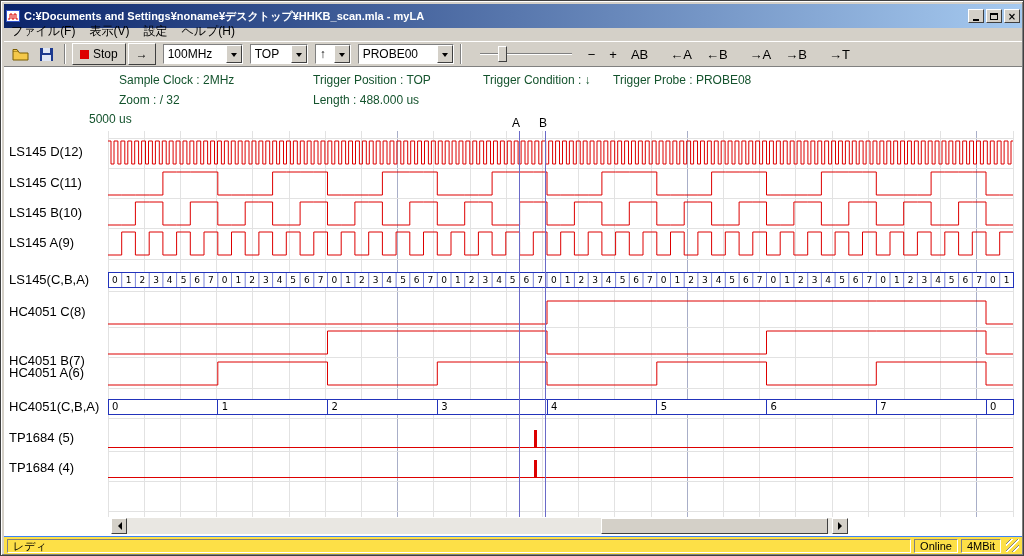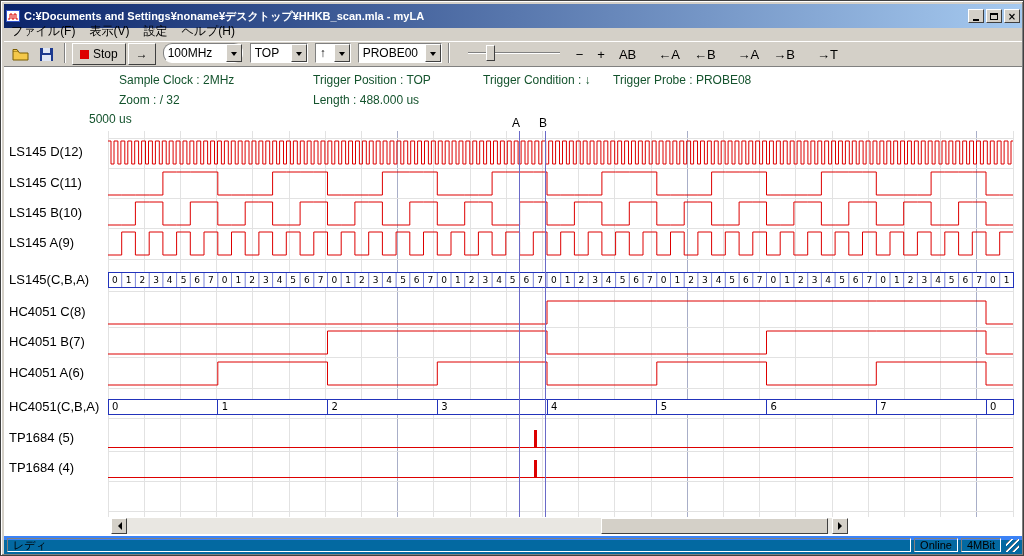--- a/index.html
+++ b/index.html
@@ -20,21 +20,21 @@
   .title-text{font-size:11px;font-weight:bold;margin-left:4px;white-space:nowrap;overflow:hidden;flex:1;}
   .title-btns{display:flex;gap:2px;}
   .tbtn{width:16px;height:14px;background:#d4d0c8;border:1px solid;border-color:#fff #404040 #404040 #fff;
     display:flex;align-items:center;justify-content:center;padding:0;font:bold 10px "DejaVu Sans",sans-serif;color:#000;}
   .glyph-min{width:6px;height:2px;background:#000;margin-top:7px;}
   .glyph-max{width:8px;height:7px;border:1px solid #000;border-top:2px solid #000;}
   
   .menubar{position:absolute;left:3px;top:22px;width:1018px;height:17px;display:flex;align-items:center;font-size:12px;}
   .menu-item{padding:1px 7px;cursor:default;}
   
-  .toolbar{position:absolute;left:3px;top:40px;width:1018px;height:26px;display:flex;
+  .toolbar{position:absolute;left:3px;top:40px;width:1018px;height:26px;display:flex;align-items:center;
     padding:1px 4px;gap:2px;border-top:1px solid #fff;border-bottom:1px solid #808080;font-size:12px;}
   .tb-icon{width:24px;height:22px;background:#d4d0c8;border:1px solid #d4d0c8;display:flex;align-items:center;justify-content:center;padding:0;}
   .tb-sep{width:2px;height:20px;border-left:1px solid #808080;border-right:1px solid #fff;margin:0 4px;}
   .tb-raised{background:#d4d0c8;border:1px solid;border-color:#fff #404040 #404040 #fff;
     display:flex;align-items:center;gap:4px;padding:2px 7px;height:22px;font-size:12px;}
   .stop-sq{width:9px;height:9px;background:#dd0000;display:inline-block;}
   .combo{height:20px;display:flex;align-items:center;border:1px solid;border-color:#808080 #fff #fff #808080;
     background:#fff;margin-left:5px;padding-left:4px;font-size:12px;}
   .combo-btn{width:16px;height:18px;margin-left:auto;background:#d4d0c8;border:1px solid;
     border-color:#fff #404040 #404040 #fff;display:flex;align-items:center;justify-content:center;}
@@ -56,22 +56,22 @@
   .hscroll{position:absolute;left:110px;top:517px;width:737px;height:16px;background:#e9e7e2;}
   .scroll-btn{position:absolute;top:0;width:16px;height:16px;background:#d4d0c8;border:1px solid;
     border-color:#fff #404040 #404040 #fff;display:flex;align-items:center;justify-content:center;}
   .scroll-btn.left{left:0;}
   .scroll-btn.right{right:0;}
   .tri-left{width:0;height:0;border:4px solid transparent;border-right:4px solid #000;margin-left:-3px;}
   .tri-right{width:0;height:0;border:4px solid transparent;border-left:4px solid #000;margin-right:-3px;}
   .scroll-thumb{position:absolute;left:490px;top:0;width:227px;height:16px;background:#d4d0c8;
     border:1px solid;border-color:#fff #404040 #404040 #fff;}
   
-  .statusbar{position:absolute;left:3px;top:535px;width:1018px;height:18px;background:#0369a1;
-    display:flex;align-items:flex-end;gap:3px;padding:2px 3px;font-size:11px;border-top:4px solid #3b82f6;}
+  .statusbar{position:absolute;left:3px;top:535px;width:1018px;height:18px;background:#fde047;
+    display:flex;align-items:flex-start;gap:3px;padding:2px 3px;font-size:11px;border-top:1px solid #3b82f6;}
   .pane{border:1px solid;border-color:#808080 #fff #fff #808080;height:14px;line-height:13px;padding:0 5px;}
   .pane.main{flex:1;}
   .grip{width:13px;height:13px;margin-left:2px;
     background:repeating-linear-gradient(135deg,transparent 0 3px,#808080 3px 4px,#fff 4px 5px);}
 </style>
 </head>
 <body>
 
 <div id="window">
 
@@ -123,39 +123,39 @@
         </span>
     </button>
     <div class="tb-sep"></div>
     <button class="tb-raised">
       <span class="stop-sq"></span>
       <span>Stop</span>
     </button>
     <button class="tb-raised" style="font-weight:bold;">
       <span>→</span>
     </button>
-    <div class="combo" style="width:80px;border-radius:9px;">
+    <div class="combo" style="width:80px;">
       <span class="combo-val">100MHz</span>
       <span class="combo-btn">
           <span class="tri-down"></span>
         </span>
     </div>
     <div class="combo" style="width:58px;">
       <span class="combo-val">TOP</span>
       <span class="combo-btn">
           <span class="tri-down"></span>
         </span>
     </div>
     <div class="combo" style="width:36px;">
       <span class="combo-val">↑</span>
       <span class="combo-btn">
           <span class="tri-down"></span>
         </span>
     </div>
-    <div class="combo" style="width:84px;">
+    <div class="combo" style="width:96px;">
       <span class="combo-val">PROBE00</span>
       <span class="combo-btn">
           <span class="tri-down"></span>
         </span>
     </div>
     <div class="tb-sep"></div>
     <div class="slider">
       <div class="slider-track"></div>
       <div class="slider-thumb"></div>
     </div>
@@ -386,21 +386,21 @@
 
   <div class="cursor-label" style="left:511px;">A</div>
   <div class="cursor-label" style="left:538px;">B</div>
 
   <div class="chlabel" style="top:143px;">LS145 D(12)</div>
   <div class="chlabel" style="top:174px;">LS145 C(11)</div>
   <div class="chlabel" style="top:204px;">LS145 B(10)</div>
   <div class="chlabel" style="top:234px;">LS145 A(9)</div>
   <div class="chlabel" style="top:271px;">LS145(C,B,A)</div>
   <div class="chlabel" style="top:303px;text-align:right;">HC4051 C(8)</div>
-  <div class="chlabel" style="top:333px;">HC4051 B(7)</div>
+  <div class="chlabel" style="top:352px;">HC4051 B(7)</div>
   <div class="chlabel" style="top:364px;">HC4051 A(6)</div>
   <div class="chlabel" style="top:398px;">HC4051(C,B,A)</div>
   <div class="chlabel" style="top:429px;">TP1684 (5)</div>
   <div class="chlabel" style="top:459px;">TP1684 (4)</div>
 
   <div class="hscroll">
     <div class="scroll-btn left">
         <span class="tri-left"></span>
       </div>
     <div class="scroll-thumb"></div>

